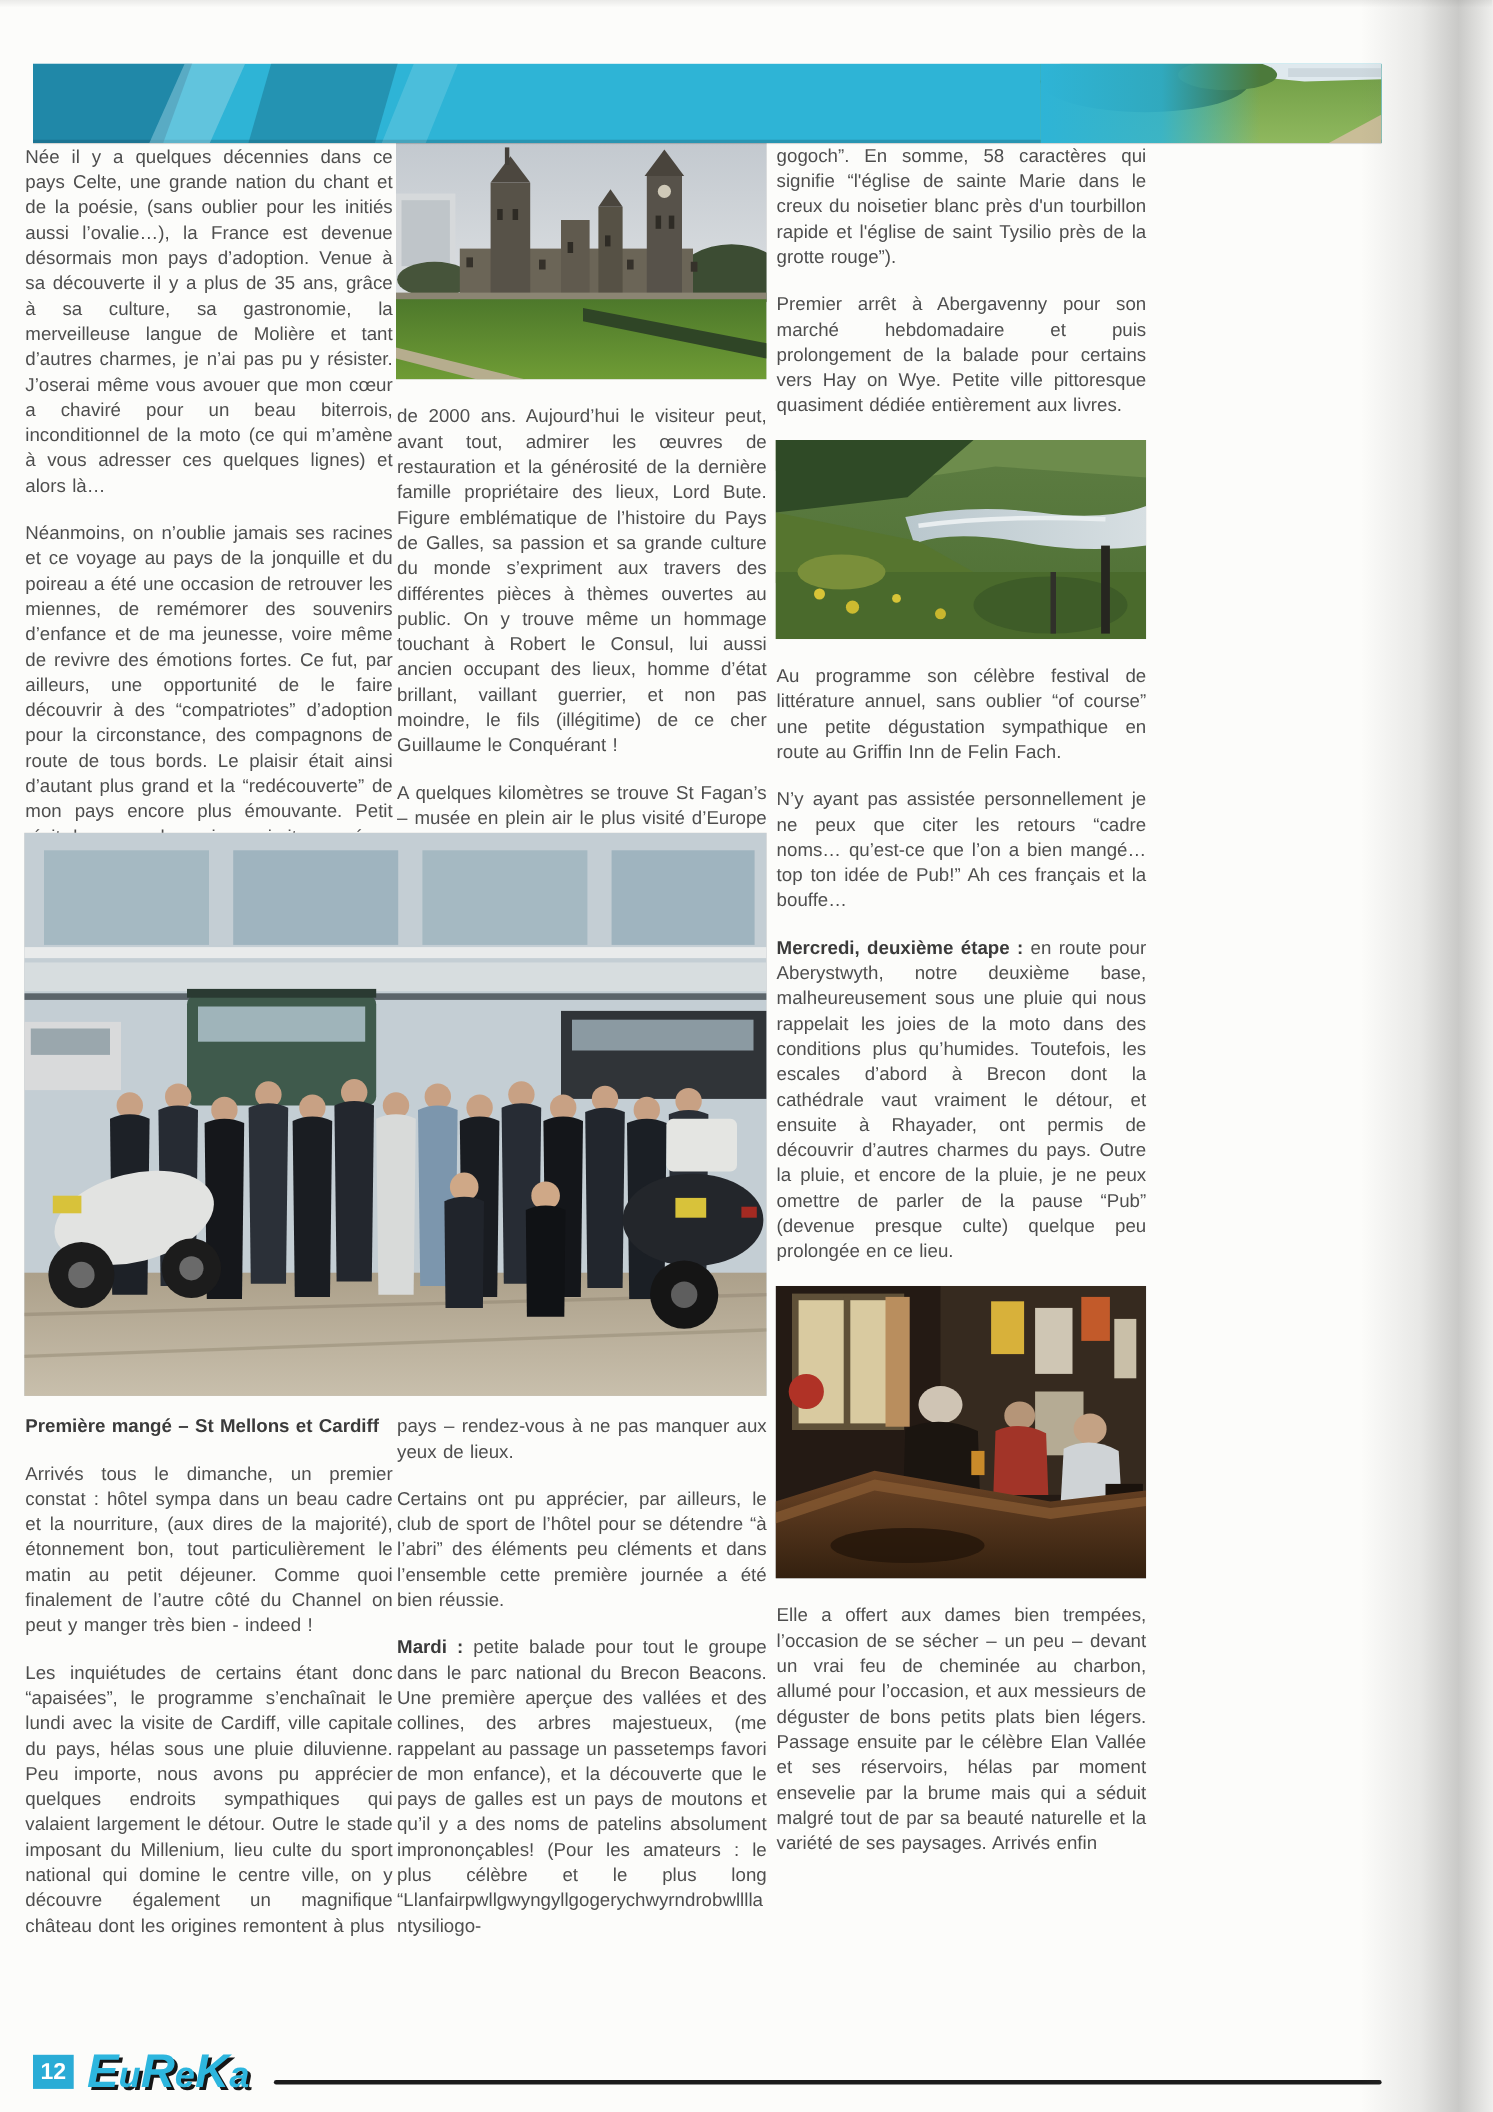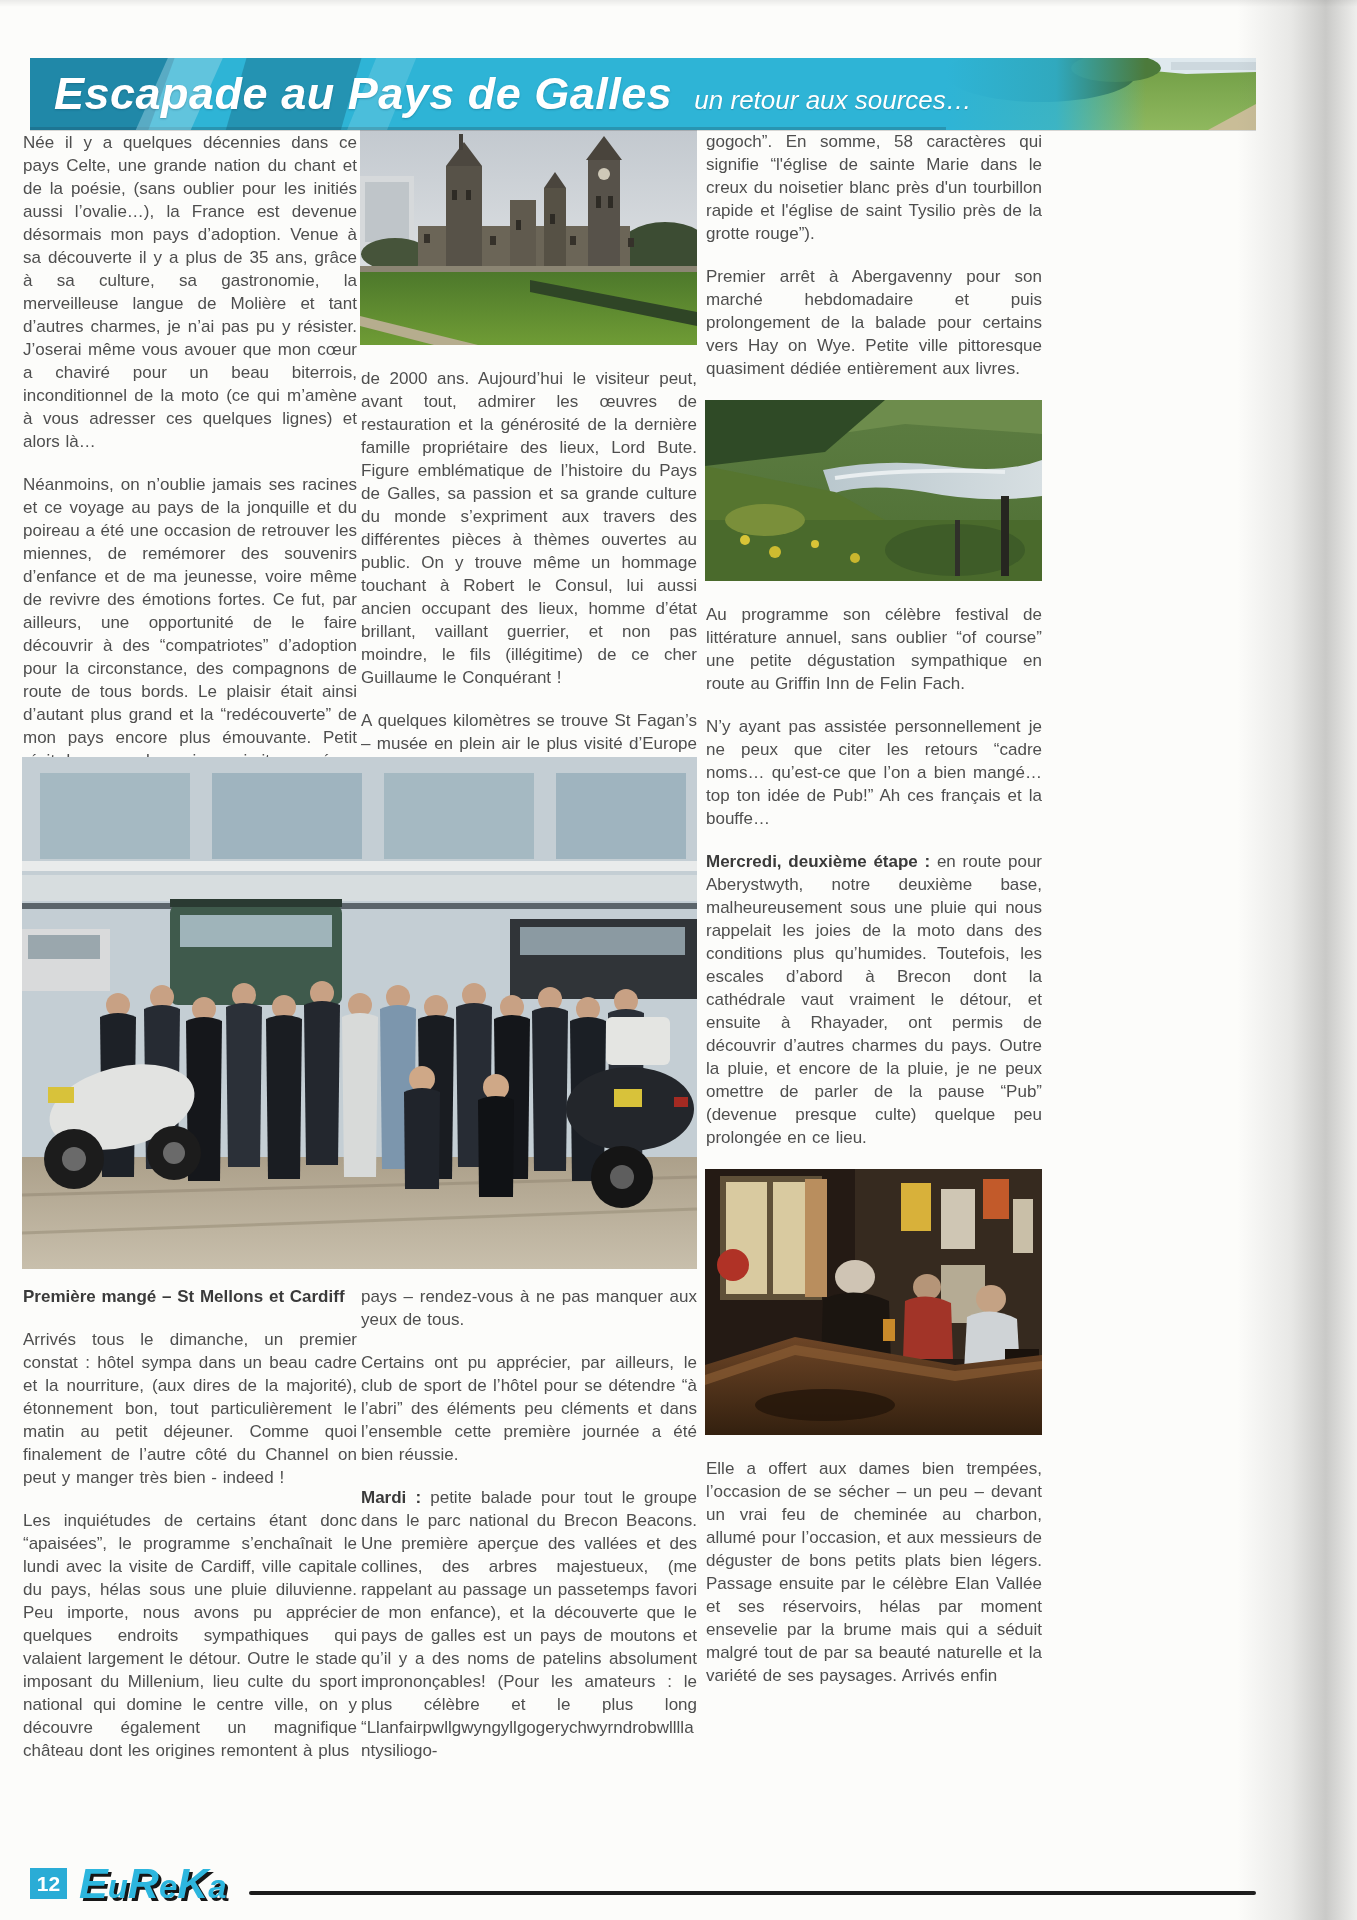--- a/index.html
+++ b/index.html
@@ -95,24 +95,20 @@
           </linearGradient>
         </defs>
         <rect width="310" height="72" fill="url(#bgrass)"></rect>
         <polygon points="140,0 310,0 310,14 240,16 175,10 140,4" fill="#dfe9ee"></polygon>
         <rect x="225" y="4" width="85" height="8" fill="#cdd8de"></rect>
         <ellipse cx="95" cy="16" rx="95" ry="28" fill="#3f6a34"></ellipse>
         <ellipse cx="170" cy="10" rx="45" ry="14" fill="#4c7a3b"></ellipse>
         <polygon points="310,46 262,72 310,72" fill="#c9bd97"></polygon>
         <rect width="200" height="72" fill="url(#bfade)"></rect>
       </svg>
-    </div>
-    <div class="banner-text">
-      <span class="banner-title">Escapade au Pays de Galles</span>
-      <span class="banner-sub">un retour aux sources…</span>
     </div>
   </div>
 
   <div class="col" style="left:22px; top:131px; width:335px;">
     <p>Née il y a quelques décennies dans ce pays Celte, une grande nation du chant et de la poésie, (sans oublier pour les initiés aussi l’ovalie…), la France est devenue désormais mon pays d’adoption. Venue à sa découverte il y a plus de 35 ans, grâce à sa culture, sa gastronomie, la merveilleuse langue de Molière et tant d’autres charmes, je n’ai pas pu y résister. J’oserai même vous avouer que mon cœur a chaviré pour un beau biterrois, inconditionnel de la moto (ce qui m’amène à vous adresser ces quelques lignes) et alors là…</p>
     <p>Néanmoins, on n’oublie jamais ses racines et ce voyage au pays de la jonquille et du poireau a été une occasion de retrouver les miennes, de remémorer des souvenirs d’enfance et de ma jeunesse, voire même de revivre des émotions fortes. Ce fut, par ailleurs, une opportunité de le faire découvrir à des “compatriotes” d’adoption pour la circonstance, des compagnons de route de tous bords. Le plaisir était ainsi d’autant plus grand et la “redécouverte” de mon pays encore plus émouvante. Petit récit de ces quelques jours si vite passés…</p>
   </div>
 
   <div class="col" style="left:360px; top:130px; width:337px;">
     <figure class="photo inflow" style="height:215px; margin-top:0;">
@@ -235,21 +231,21 @@
     <p>Elle a offert aux dames bien trempées, l’occasion de se sécher – un peu – devant un vrai feu de cheminée au charbon, allumé pour l’occasion, et aux messieurs de déguster de bons petits plats bien légers. Passage ensuite par le célèbre Elan Vallée et ses réservoirs, hélas par moment ensevelie par la brume mais qui a séduit malgré tout de par sa beauté naturelle et la variété de ses paysages. Arrivés enfin</p>
   </div>
 
   <div class="col" style="left:22px; top:1285px; width:335px;">
     <p class="story-heading">Première mangé – St Mellons et Cardiff</p>
     <p>Arrivés tous le dimanche, un premier constat : hôtel sympa dans un beau cadre et la nourriture, (aux dires de la majorité), étonnement bon, tout particulièrement le matin au petit déjeuner. Comme quoi finalement de l’autre côté du Channel on peut y manger très bien - indeed !</p>
     <p>Les inquiétudes de certains étant donc “apaisées”, le programme s’enchaînait le lundi avec la visite de Cardiff, ville capitale du pays, hélas sous une pluie diluvienne. Peu importe, nous avons pu apprécier quelques endroits sympathiques qui valaient largement le détour. Outre le stade imposant du Millenium, lieu culte du sport national qui domine le centre ville, on y découvre également un magnifique château dont les origines remontent à plus</p>
   </div>
 
   <div class="col" style="left:360px; top:1285px; width:337px;">
-    <p>pays – rendez-vous à ne pas manquer aux yeux de tous.</p>
+    <p>pays – rendez-vous à ne pas manquer aux yeux de lieux.</p>
     <p>Certains ont pu apprécier, par ailleurs, le club de sport de l’hôtel pour se détendre “à l’abri” des éléments peu cléments et dans l’ensemble cette première journée a été bien réussie.</p>
     <p class="breakable">
       <span class="lead">Mardi :</span><span> petite balade pour tout le groupe dans le parc national du Brecon Beacons. Une première aperçue des vallées et des collines, des arbres majestueux, (me rappelant au passage un passetemps favori de mon enfance), et la découverte que le pays de galles est un pays de moutons et qu’il y a des noms de patelins absolument imprononçables! (Pour les amateurs : le plus célèbre et le plus long “Llanfairpwllgwyngyllgogerychwyrndrobwllllantysiliogo-</span>
     </p>
   </div>
 
   <figure class="photo abs" style="left:22px; top:757px; width:675px; height:512px;">
     <svg viewBox="0 0 675 512" preserveAspectRatio="none" aria-hidden="true">
       <defs>
         <linearGradient id="pave" x1="0" y1="0" x2="0" y2="1">

